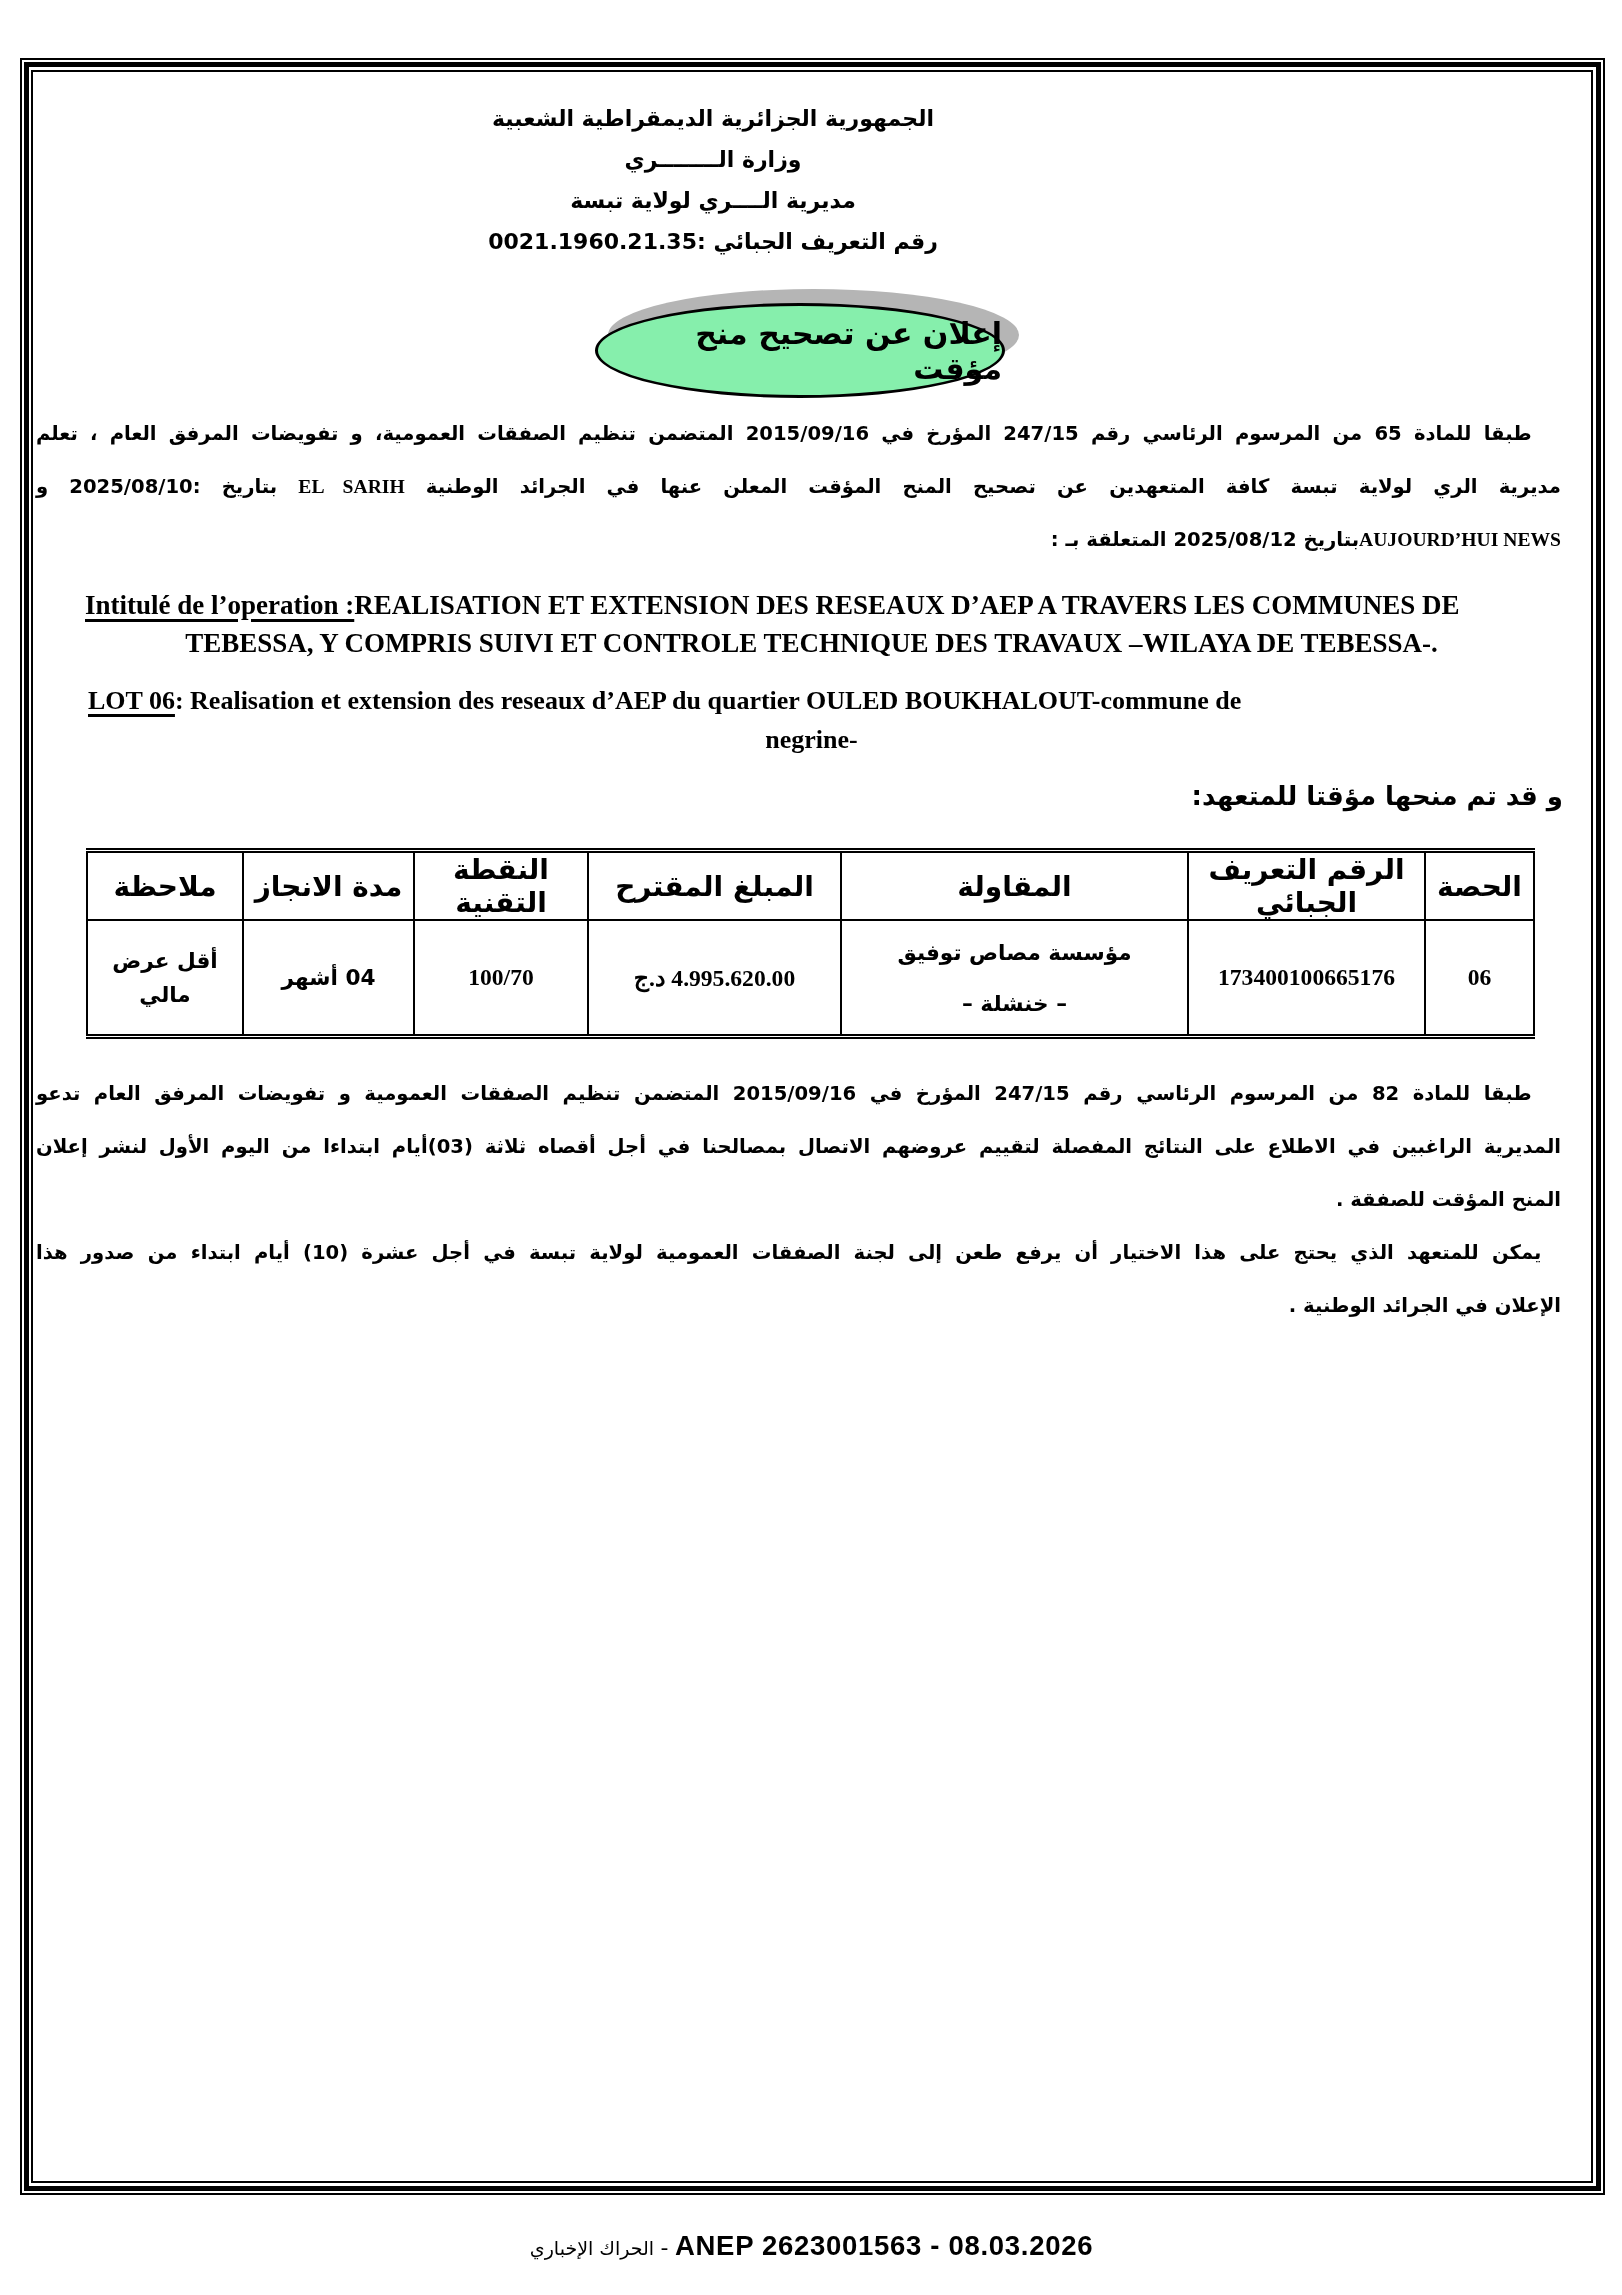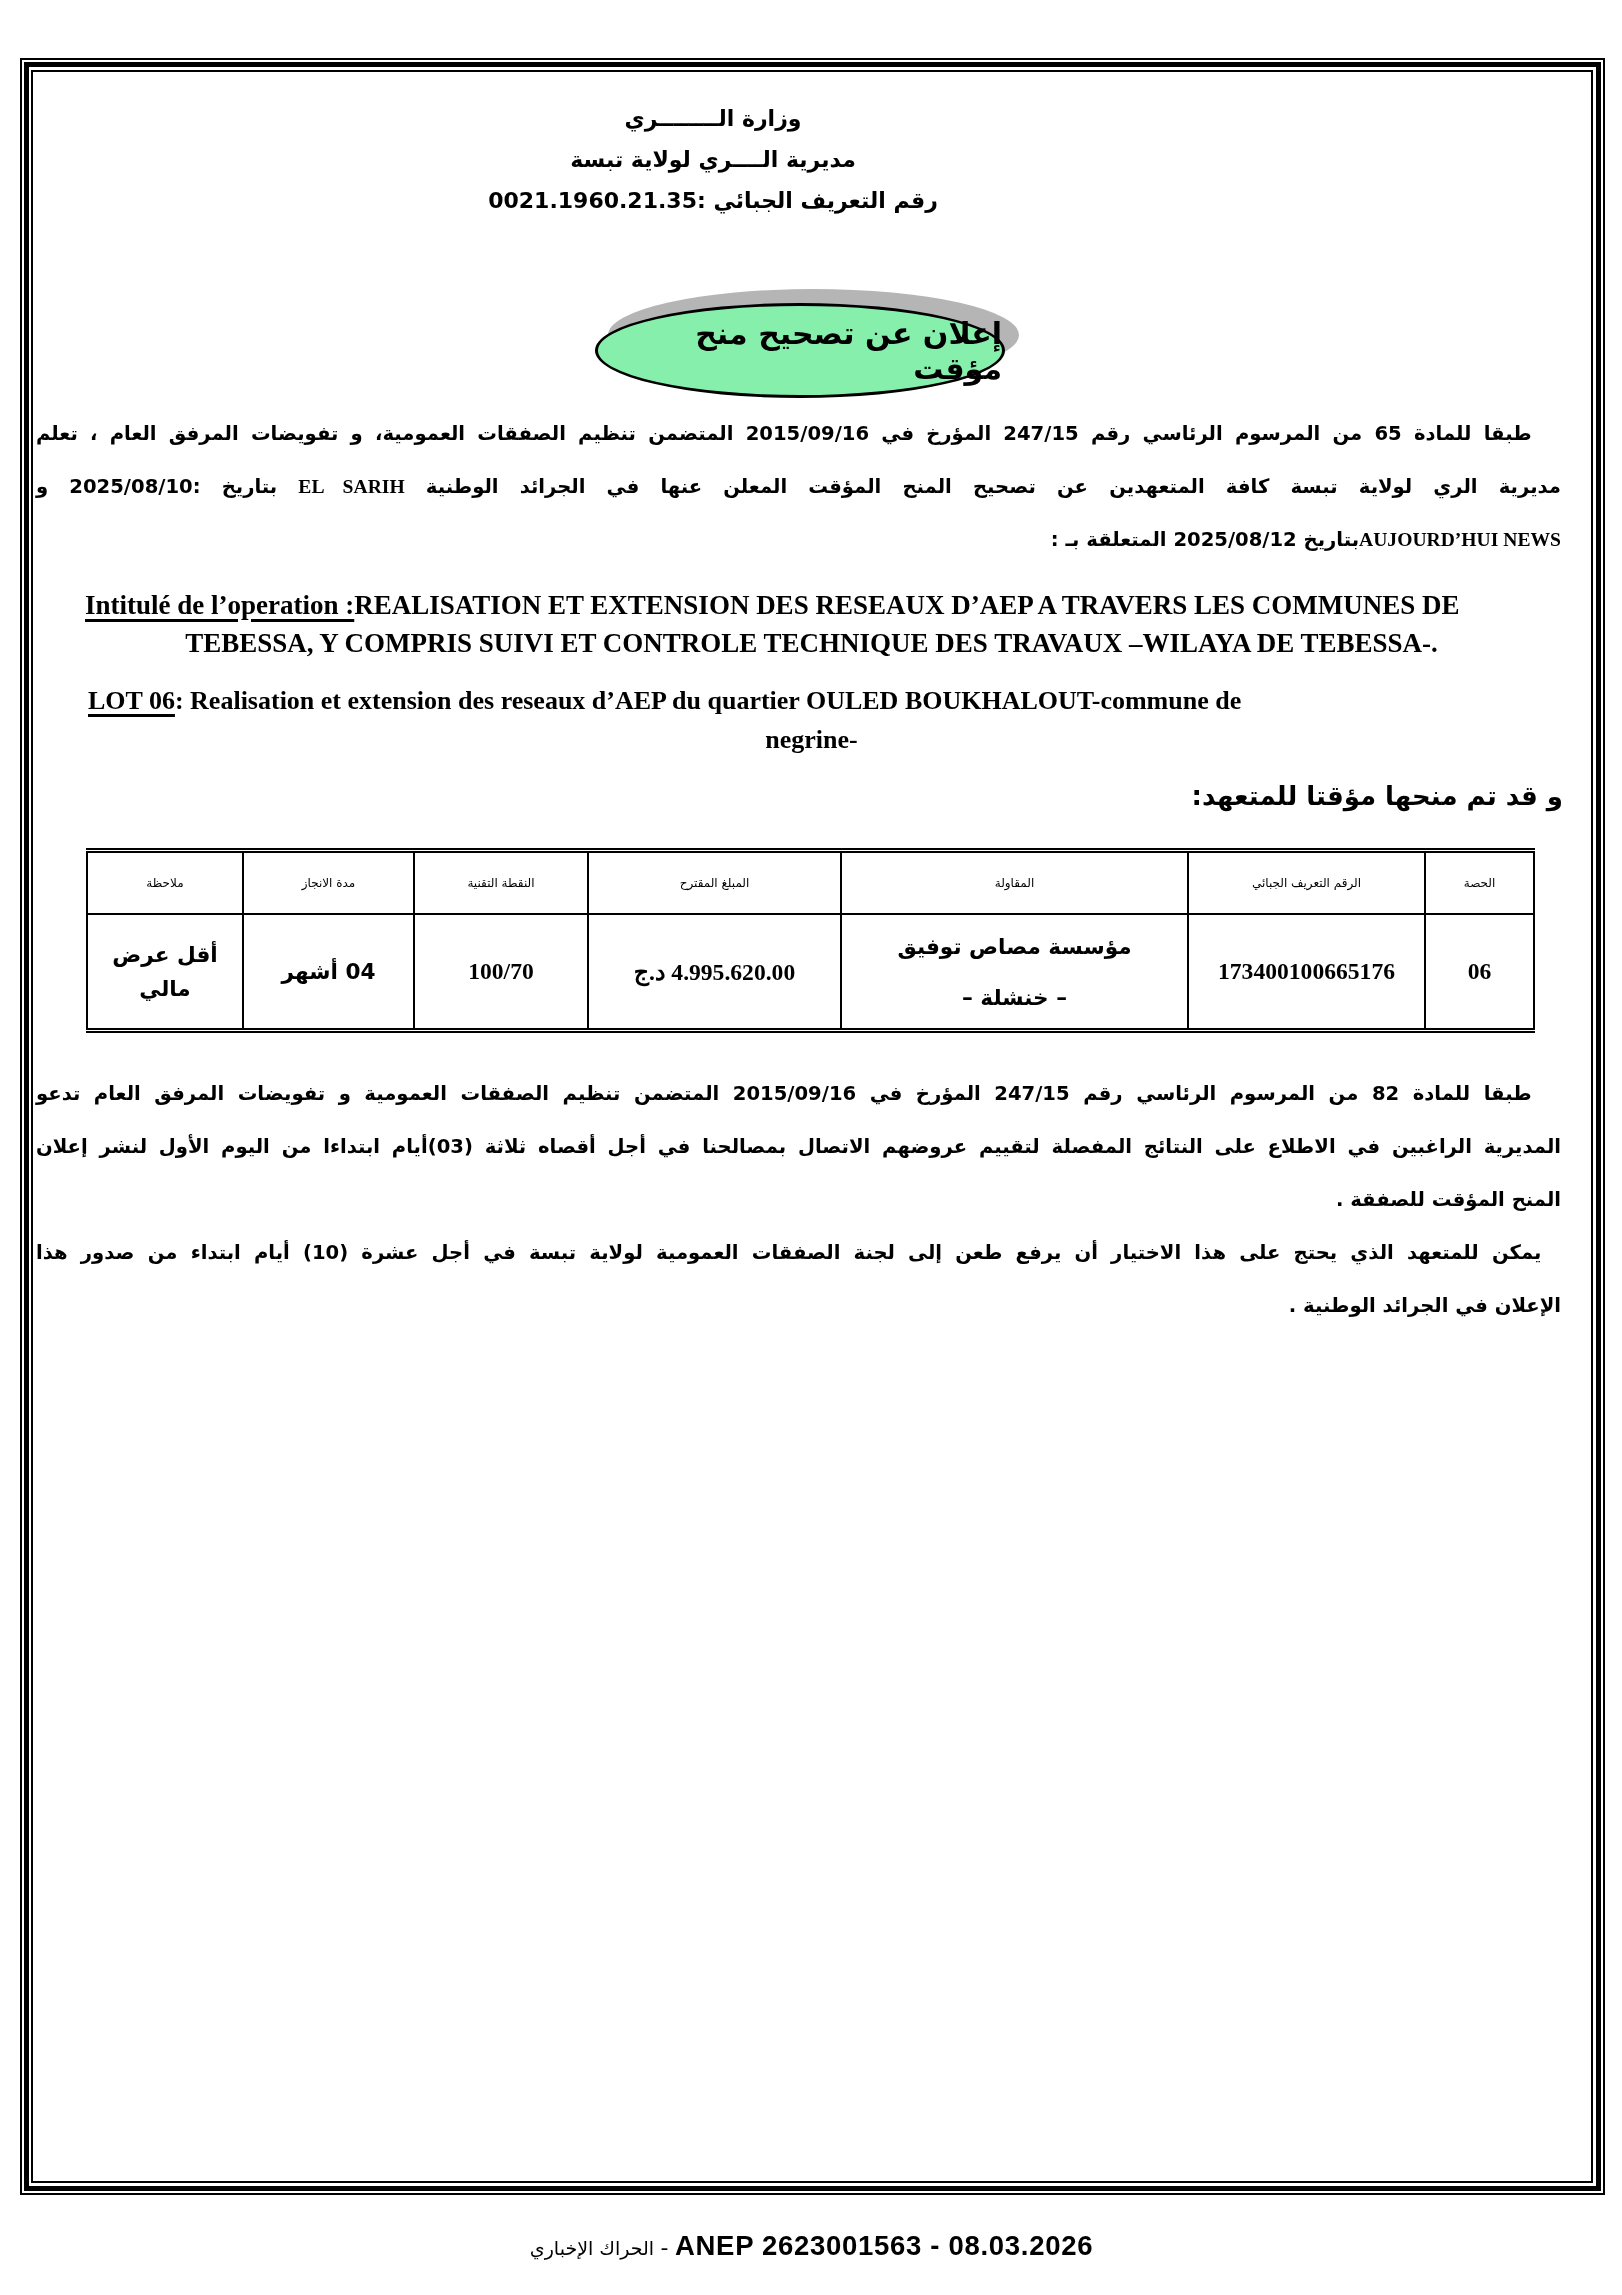--- a/index.html
+++ b/index.html
@@ -71,21 +71,21 @@
   }
 
   
   .tbl {
     position: absolute; left: 86px; top: 848px; width: 1447px;
     border-collapse: collapse; direction: rtl;
     table-layout: fixed;
   }
   .tbl { border-top: 5.9px double #000; border-bottom: 5.9px double #000; }
   .tbl th, .tbl td { border: 2px solid #000; text-align: center; vertical-align: middle; padding: 0; }
-  .tbl th { height: 60px; font-size: 12px; font-weight: normal; margin-top: 16px; }
+  .tbl th { height: 60px; font-size: 28px; font-weight: bold; margin-top: 16px; }
   .tbl td { height: 113px; }
   .ar-cell { font-size: 21.6px; font-weight: bold; direction: rtl; }
   .num-cell { font-family: "Liberation Serif", serif; font-size: 23.6px; font-weight: bold; }
   .two-line div { line-height: 34px; text-align: center; }
   .contractor div { line-height: 51px; }
 
   
   .footer {
     left: 0; top: 2230px; width: 1623px;
     text-align: center; direction: rtl;
@@ -100,20 +100,21 @@
 </head>
 <body>
 
 <div class="frame">
   <div class="frame-mid">
     <div class="frame-inner"></div>
   </div>
 </div>
 
 <div class="abs gov-header">
+  <div>الجمهورية الجزائرية الديمقراطية الشعبية</div>
   <div>وزارة الــــــــري</div>
   <div>مديرية الــــري  لولاية تبسة</div>
   <div>رقم التعريف الجبائي :0021.1960.21.35</div>
 </div>
 
 <div class="abs oval-wrap">
   <div class="oval-shadow"></div>
   <div class="oval-main">
     <span class="oval-text">إعلان عن تصحيح منح مؤقت</span>
   </div>

